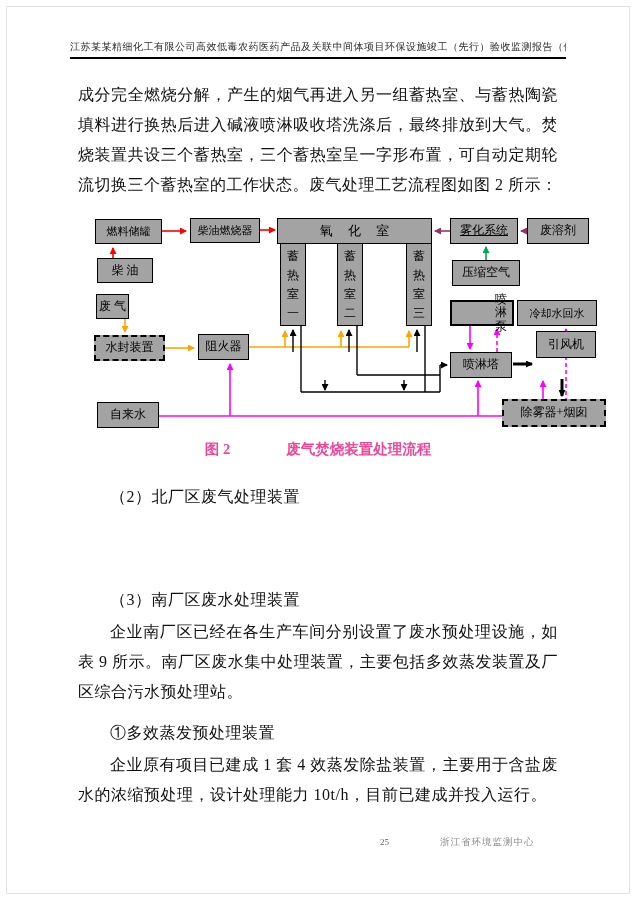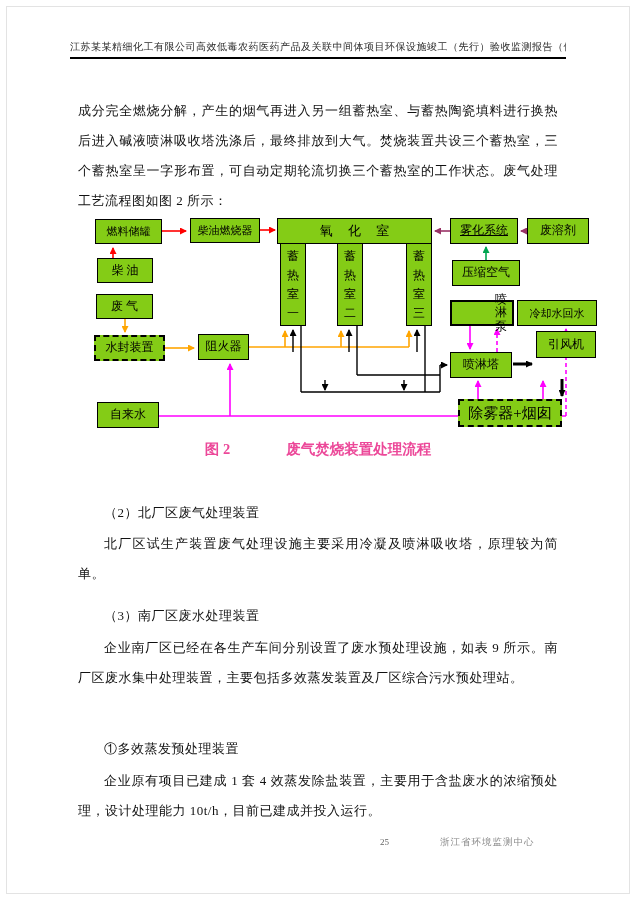--- a/index.html
+++ b/index.html
@@ -6,54 +6,54 @@
   #page{
     position:relative;width:636px;height:900px;background:#ffffff;overflow:hidden;
     font-family:"Liberation Serif","DejaVu Serif",serif;color:#1a1a1a;
   }
   .scan-frame{position:absolute;left:6px;top:6px;right:6px;bottom:6px;border:1px solid #e3e3e3;pointer-events:none;}
   
   .hdr{position:absolute;left:70px;top:40px;width:496px;text-align:center;
        font-size:10px;letter-spacing:.5px;color:#2b2b2b;white-space:nowrap;overflow:hidden;}
   .hdr-rule{position:absolute;left:70px;top:57px;width:496px;height:0;border-top:2px solid #000;}
   
-  .para{position:absolute;left:78px;width:480px;font-size:13px;line-height:30px;
-        text-align:justify;letter-spacing:.5px;color:#111;margin-top:16px;}
+  .para{position:absolute;left:78px;width:480px;font-size:16px;line-height:30px;
+        text-align:justify;letter-spacing:.5px;color:#111;}
   .indent{text-indent:2em;}
   
   .caption{position:absolute;left:78px;top:440px;width:480px;text-align:center;
            font-weight:bold;font-size:14.5px;color:#ec4899;}
   .caption .gap{display:inline-block;width:56px;}
   
-  .fc-box{position:absolute;background:#84cc16;border:1.5px solid #000;box-sizing:border-box;
+  .fc-box{position:absolute;background:#a3a3a3;border:1.5px solid #000;box-sizing:border-box;
           display:flex;align-items:center;justify-content:center;
           font-size:12px;color:#000;text-align:center;line-height:1.1;z-index:2;}
   .fc-box.small{font-size:11px;}
   .fc-box.thick{border-width:2.5px;}
   .fc-box.dashed{border:2px dashed #000;}
   .vlabel{width:14px;word-break:break-all;line-height:19px;font-size:12px;text-align:center;}
   #fuel_tank{left:95px;top:219px;width:67px;height:25px;font-size:11px;}
   #burner{left:190px;top:218px;width:70px;height:25px;}
   #oxidation{left:277px;top:218px;width:155px;height:26px;font-size:13px;letter-spacing:6px;padding-left:6px;}
   #regen1{left:280px;top:243px;width:26px;height:83px;}
   #regen2{left:337px;top:243px;width:26px;height:83px;}
   #regen3{left:406px;top:243px;width:26px;height:83px;}
   #atomizer{left:450px;top:218px;width:68px;height:26px;text-decoration:underline;}
   #solvent{left:527px;top:218px;width:62px;height:26px;}
   #diesel{left:97px;top:258px;width:56px;height:25px;}
-  #waste_gas{left:96px;top:294px;width:57px;height:25px;}
+  #waste_gas{left:96px;top:294px;width:33px;height:25px;}
   #air{left:452px;top:260px;width:68px;height:26px;}
   #pump{left:450px;top:300px;width:64px;height:26px;padding-left:38px;}
   #coolwater{left:517px;top:300px;width:80px;height:26px;font-size:11px;}
   #seal{left:94px;top:335px;width:71px;height:26px;}
   #arrester{left:198px;top:334px;width:51px;height:26px;}
   #tower{left:450px;top:352px;width:62px;height:26px;}
   #fan{left:536px;top:331px;width:60px;height:27px;}
   #tap{left:97px;top:402px;width:62px;height:26px;}
-  #stack{left:458px;top:399px;width:104px;height:28px;font-size:15px;}
+  #stack{left:502px;top:399px;width:104px;height:28px;font-size:12px;}
   #flow-arrows{position:absolute;left:0;top:0;width:636px;height:900px;z-index:1;pointer-events:none;}
   
   .pageno{position:absolute;left:380px;top:837px;font-size:9px;color:#666;}
   .footer-org{position:absolute;left:440px;top:836px;width:120px;font-size:9.5px;color:#8a8a8a;letter-spacing:1px;}
 </style>
 </head>
 <body>
 
 <div id="page">
   <div class="scan-frame"></div>
@@ -161,21 +161,20 @@
   <div class="fc-box" id="tower">喷淋塔</div>
   <div class="fc-box" id="fan">引风机</div>
   <div class="fc-box" id="tap">自来水</div>
   <div class="fc-box dashed" id="stack">除雾器+烟囱</div>
 
   <div class="caption">
     <span>图 2</span><span class="gap"></span><span>废气焚烧装置处理流程</span>
   </div>
 
   <div class="para indent" style="top:482px;">（2）北厂区废气处理装置</div>
-  <div class="para indent" style="top:513px;">北厂区试生产装置废气处理设施主要采用冷凝及喷淋吸收塔，原理较为简单。</div>
   <div class="para indent" style="top:585px;">（3）南厂区废水处理装置</div>
   <div class="para indent" style="top:617px;">企业南厂区已经在各生产车间分别设置了废水预处理设施，如表 9 所示。南厂区废水集中处理装置，主要包括多效蒸发装置及厂区综合污水预处理站。</div>
   <div class="para indent" style="top:718px;">①多效蒸发预处理装置</div>
   <div class="para indent" style="top:750px;">企业原有项目已建成 1 套 4 效蒸发除盐装置，主要用于含盐废水的浓缩预处理，设计处理能力 10t/h，目前已建成并投入运行。</div>
 
   <div class="pageno">25</div>
   <div class="footer-org">浙江省环境监测中心</div>
 </div>
 
 </body></html>

